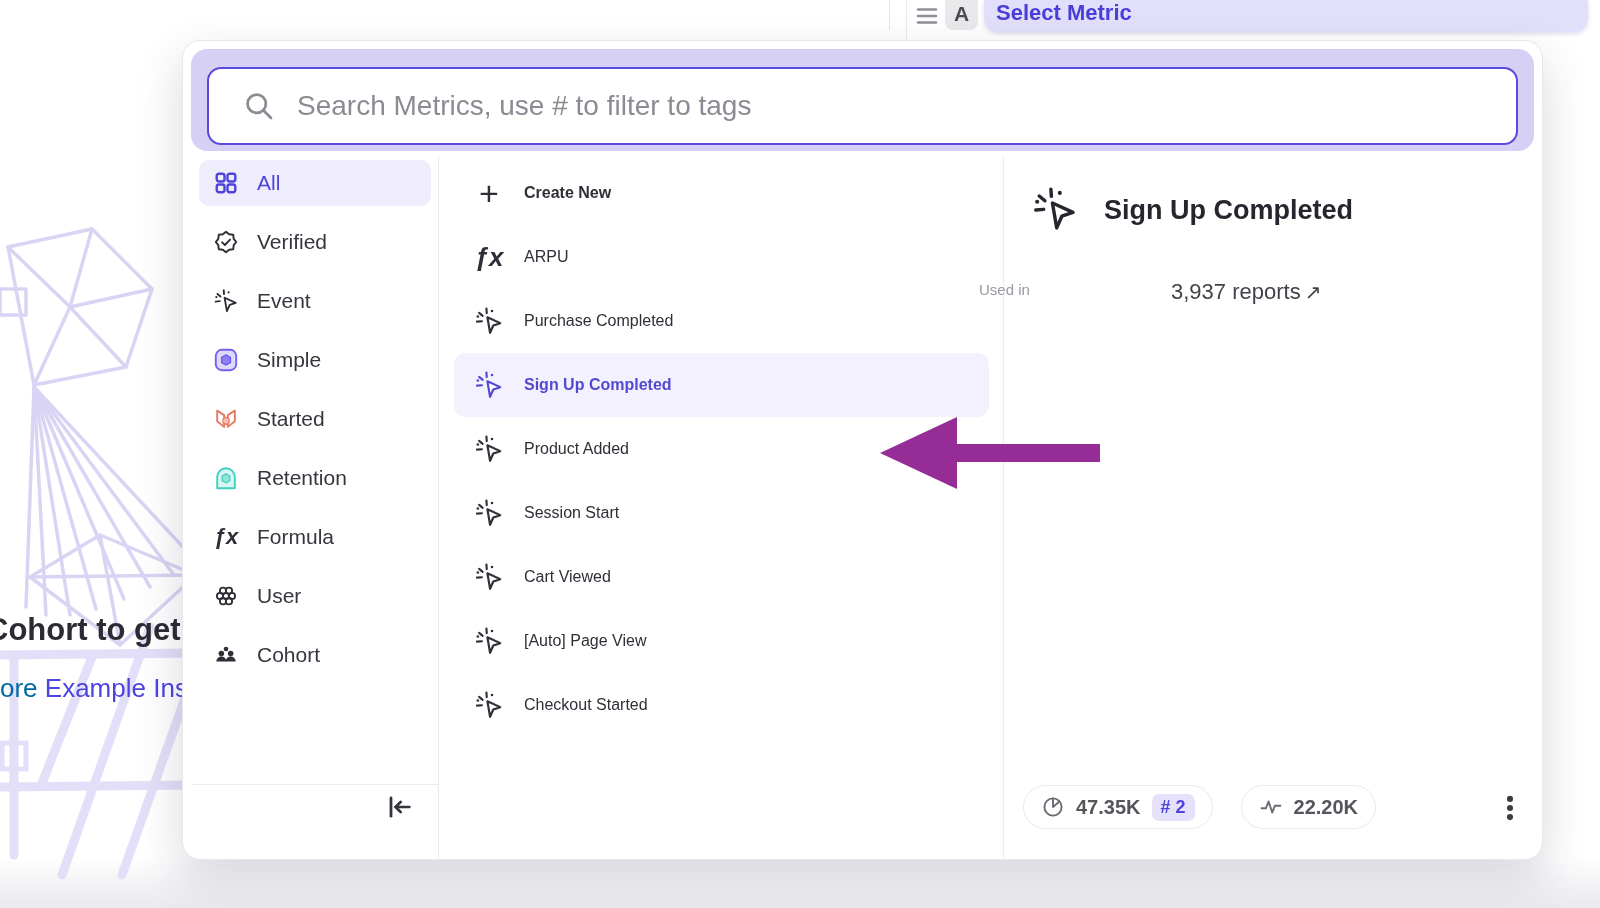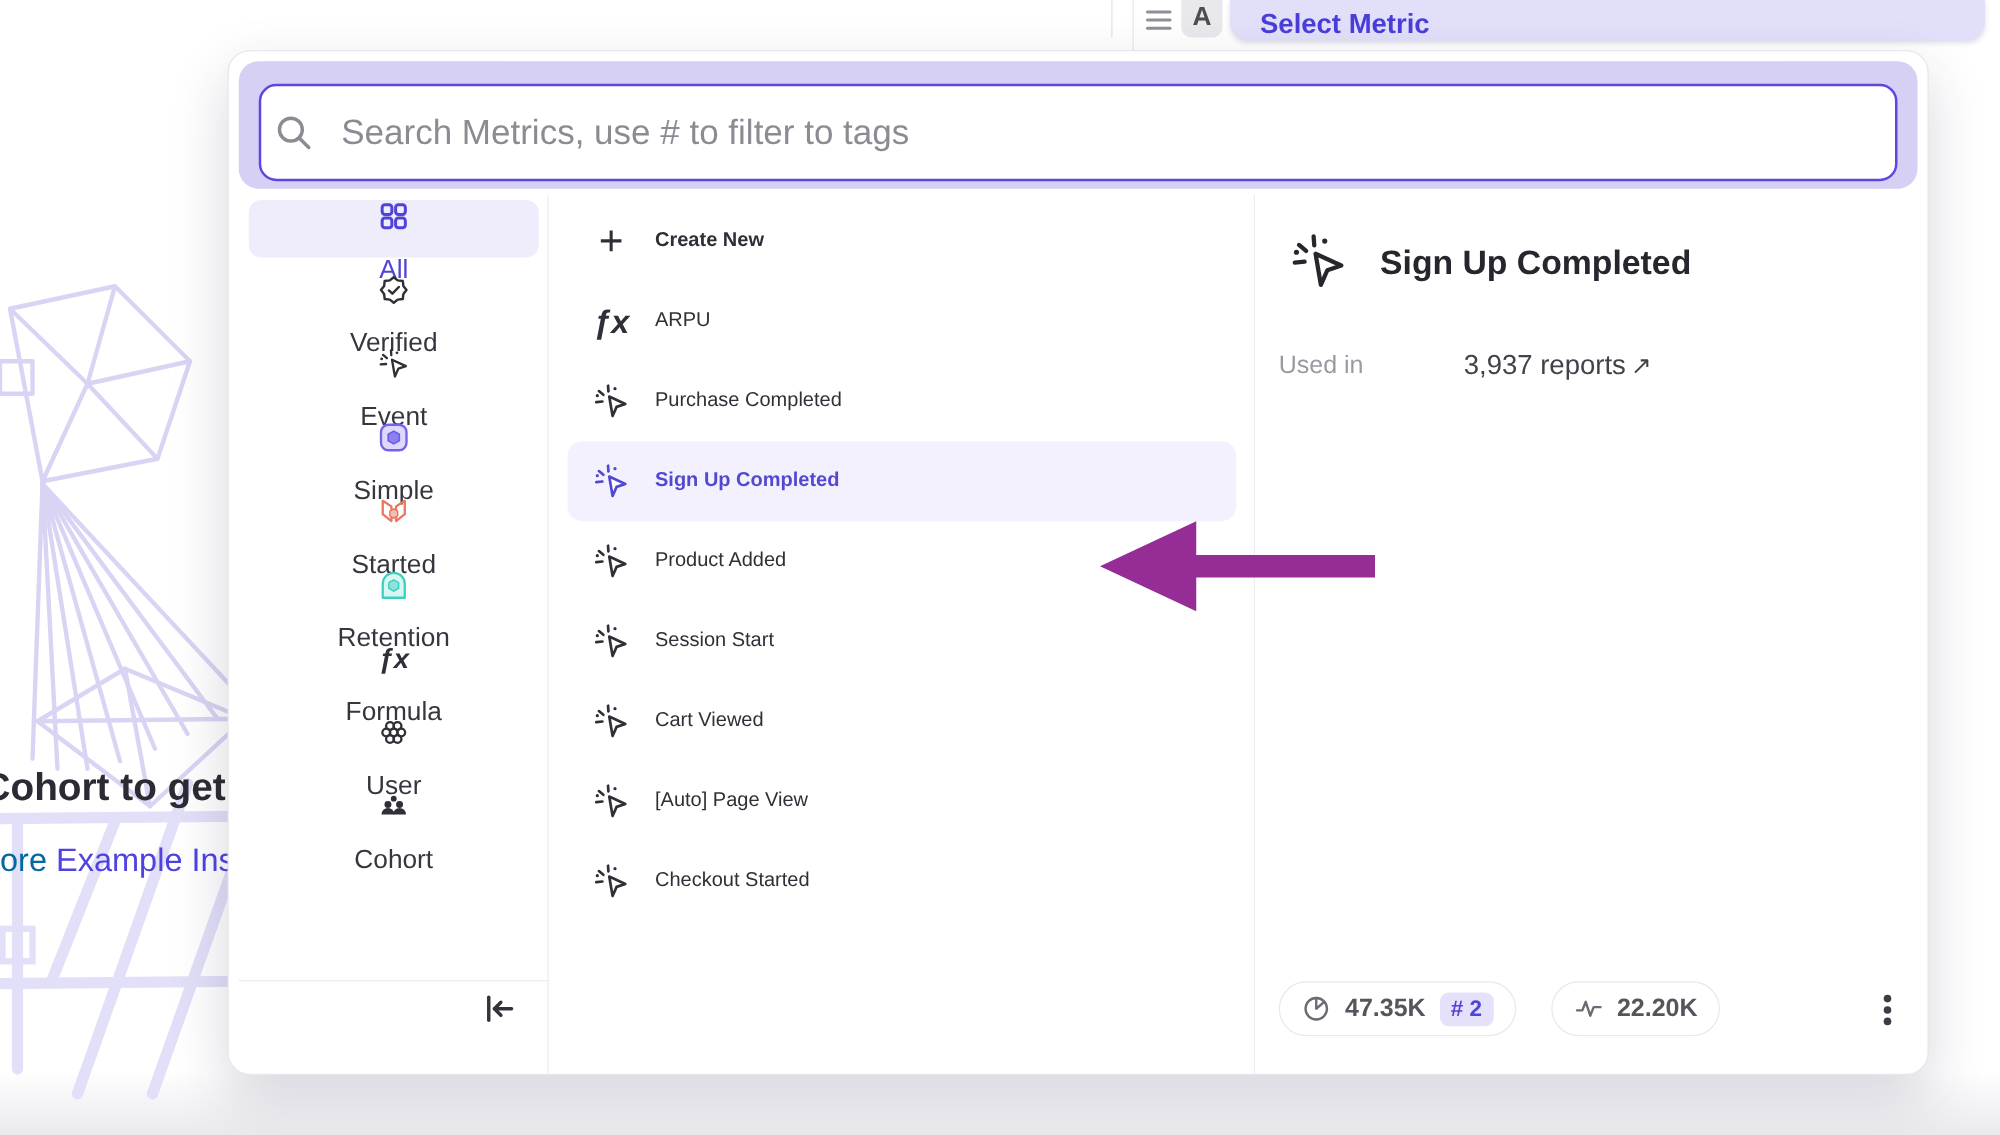--- a/index.html
+++ b/index.html
@@ -24,44 +24,44 @@
   .bg-link { left:0; top:673px; width:184px; overflow:hidden; white-space:nowrap; z-index:1; font-size:26px; }
   .bg-link .pre { color:#0369a1; }
   .bg-link .lnk { color:#4e43e0; font-weight:500; }
 
   .drag-handle { left:916px; top:6px; width:22px; height:20px; color:#8f8f98; z-index:2; }
   .step-badge { left:945px; top:-8px; width:33px; height:38px; background:#e9e9ec; border-radius:8px;
     display:flex; align-items:flex-end; justify-content:center; padding-bottom:4px;
     font-size:21px; font-weight:700; color:#4c4c54; z-index:2; }
   .qb-strip { left:984px; top:0; width:604px; height:32px; background:#e2dffa;
     border-radius:0 0 14px 14px; box-shadow:0 2px 4px rgba(100,100,160,.22);
-    display:flex; align-items:flex-end; padding-left:24px; z-index:2; }
+    display:flex; align-items:flex-start; padding-left:12px; z-index:2; }
   .qb-strip .qb-title { font-size:22px; font-weight:600; color:#4a3ed9; }
 
   
   .dialog { left:182px; top:40px; width:1361px; height:820px; background:#fff;
     border:1px solid #e7e7ec; border-radius:18px; overflow:hidden; z-index:5;
     box-shadow:0 18px 45px rgba(40,40,80,.18); }
 
   .search-ring { left:8px; top:8px; right:8px; height:102px; background:#d5d0f4; border-radius:16px; }
   .search-box { left:16px; top:18px; right:16px; height:78px; background:#fff;
     border:2px solid #5949df; border-radius:14px;
-    display:flex; align-items:center; padding-left:10px; gap:22px; }
+    display:flex; align-items:center; padding-left:34px; gap:22px; }
   .search-box svg { width:32px; height:32px; color:#8b8b94; flex:0 0 auto; }
   .search-box input { border:none; outline:none; flex:1; font-size:28px; color:#2f2f37;
     font-family:inherit; background:transparent; height:60px; }
   .search-box input::placeholder { color:#8b8b94; }
 
   .vdiv { top:115px; bottom:0; width:1px; background:#ededf1; }
   .vdiv.d1 { left:255px; } .vdiv.d2 { left:820px; }
 
   
   .sidebar { left:16px; top:119px; width:232px; }
   .side-item { height:46px; margin-bottom:13px; display:flex; align-items:center; gap:18px;
-    padding:0 14px; border-radius:10px; cursor:pointer;flex-direction:column; }
+    padding:0 14px; border-radius:10px; cursor:pointer; }
   .side-item svg { width:26px; height:26px; flex:0 0 auto; color:#2f2f37; }
   .side-item .lbl { font-size:21px; font-weight:500; color:#36363e; }
   .side-item.selected { background:#efedfc; }
   .side-item.selected .lbl { color:#4f43d8; }
   .side-item.selected svg { color:#4f43d8; }
   .fx-glyph { font-style:italic; font-weight:700; font-size:22px; color:#2f2f37; width:26px; text-align:center; }
   .side-divider { left:8px; top:743px; width:247px; height:1px; background:#ececf0; }
   .collapse-btn { left:200px; top:750px; width:32px; height:32px; color:#33333b; cursor:pointer; }
 
   
@@ -74,21 +74,21 @@
   .row.header .txt { font-size:20px; font-weight:400; color:#8f8f99; }
   .row.selected { background:#f3f1fd; border-radius:12px; }
   .row.selected .txt { color:#5348d2; font-weight:600; }
   .row.selected svg { color:#5348d2; }
   .plus-glyph { font-size:34px; font-weight:400; color:#2f2f37; width:30px; text-align:center; line-height:30px; }
   .fx-glyph2 { font-style:italic; font-weight:700; font-size:26px; color:#2f2f37; width:30px; text-align:center; }
 
   
   .detail-icon { left:848px; top:144px; width:48px; height:48px; color:#26262e; }
   .detail-title { left:921px; top:154px; font-size:27px; font-weight:700; color:#26262e; }
-  .used-label { left:840px; top:240px; font-size:20px; color:#9a9aa3; }
+  .used-label { left:796px; top:240px; font-size:15px; color:#9a9aa3; }
   .used-value { left:988px; top:238px; font-size:22px; font-weight:500; color:#42424a; cursor:pointer; }
   .used-value .ext { font-size:20px; margin-left:4px; }
   .chips { left:840px; top:744px; display:flex; gap:28px; align-items:center; }
   .chip { height:44px; border:1.5px solid #e9e9ed; border-radius:22px; background:#fff;
     display:inline-flex; align-items:center; gap:11px; padding:0 17px; cursor:pointer; }
   .chip svg { width:24px; height:24px; color:#6b6b74; }
   .chip .val { font-size:20px; font-weight:600; color:#55555c; }
   .chip .badge { font-size:18px; font-weight:600; color:#5044d8; background:#e5e1fa;
     border-radius:7px; padding:3px 9px; }
   .kebab { left:1310px; top:750px; width:34px; height:34px; color:#3c3c44; cursor:pointer; }

